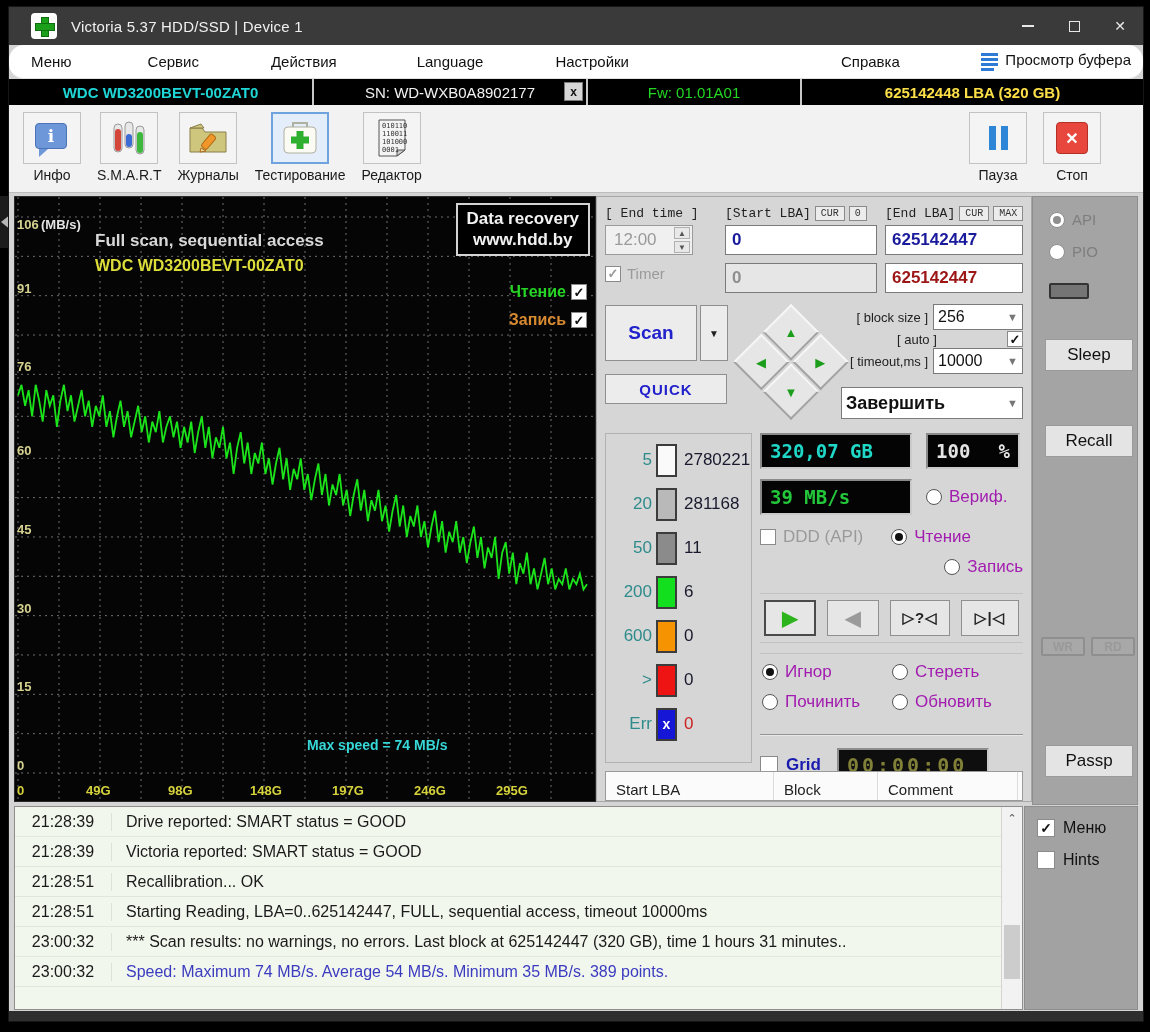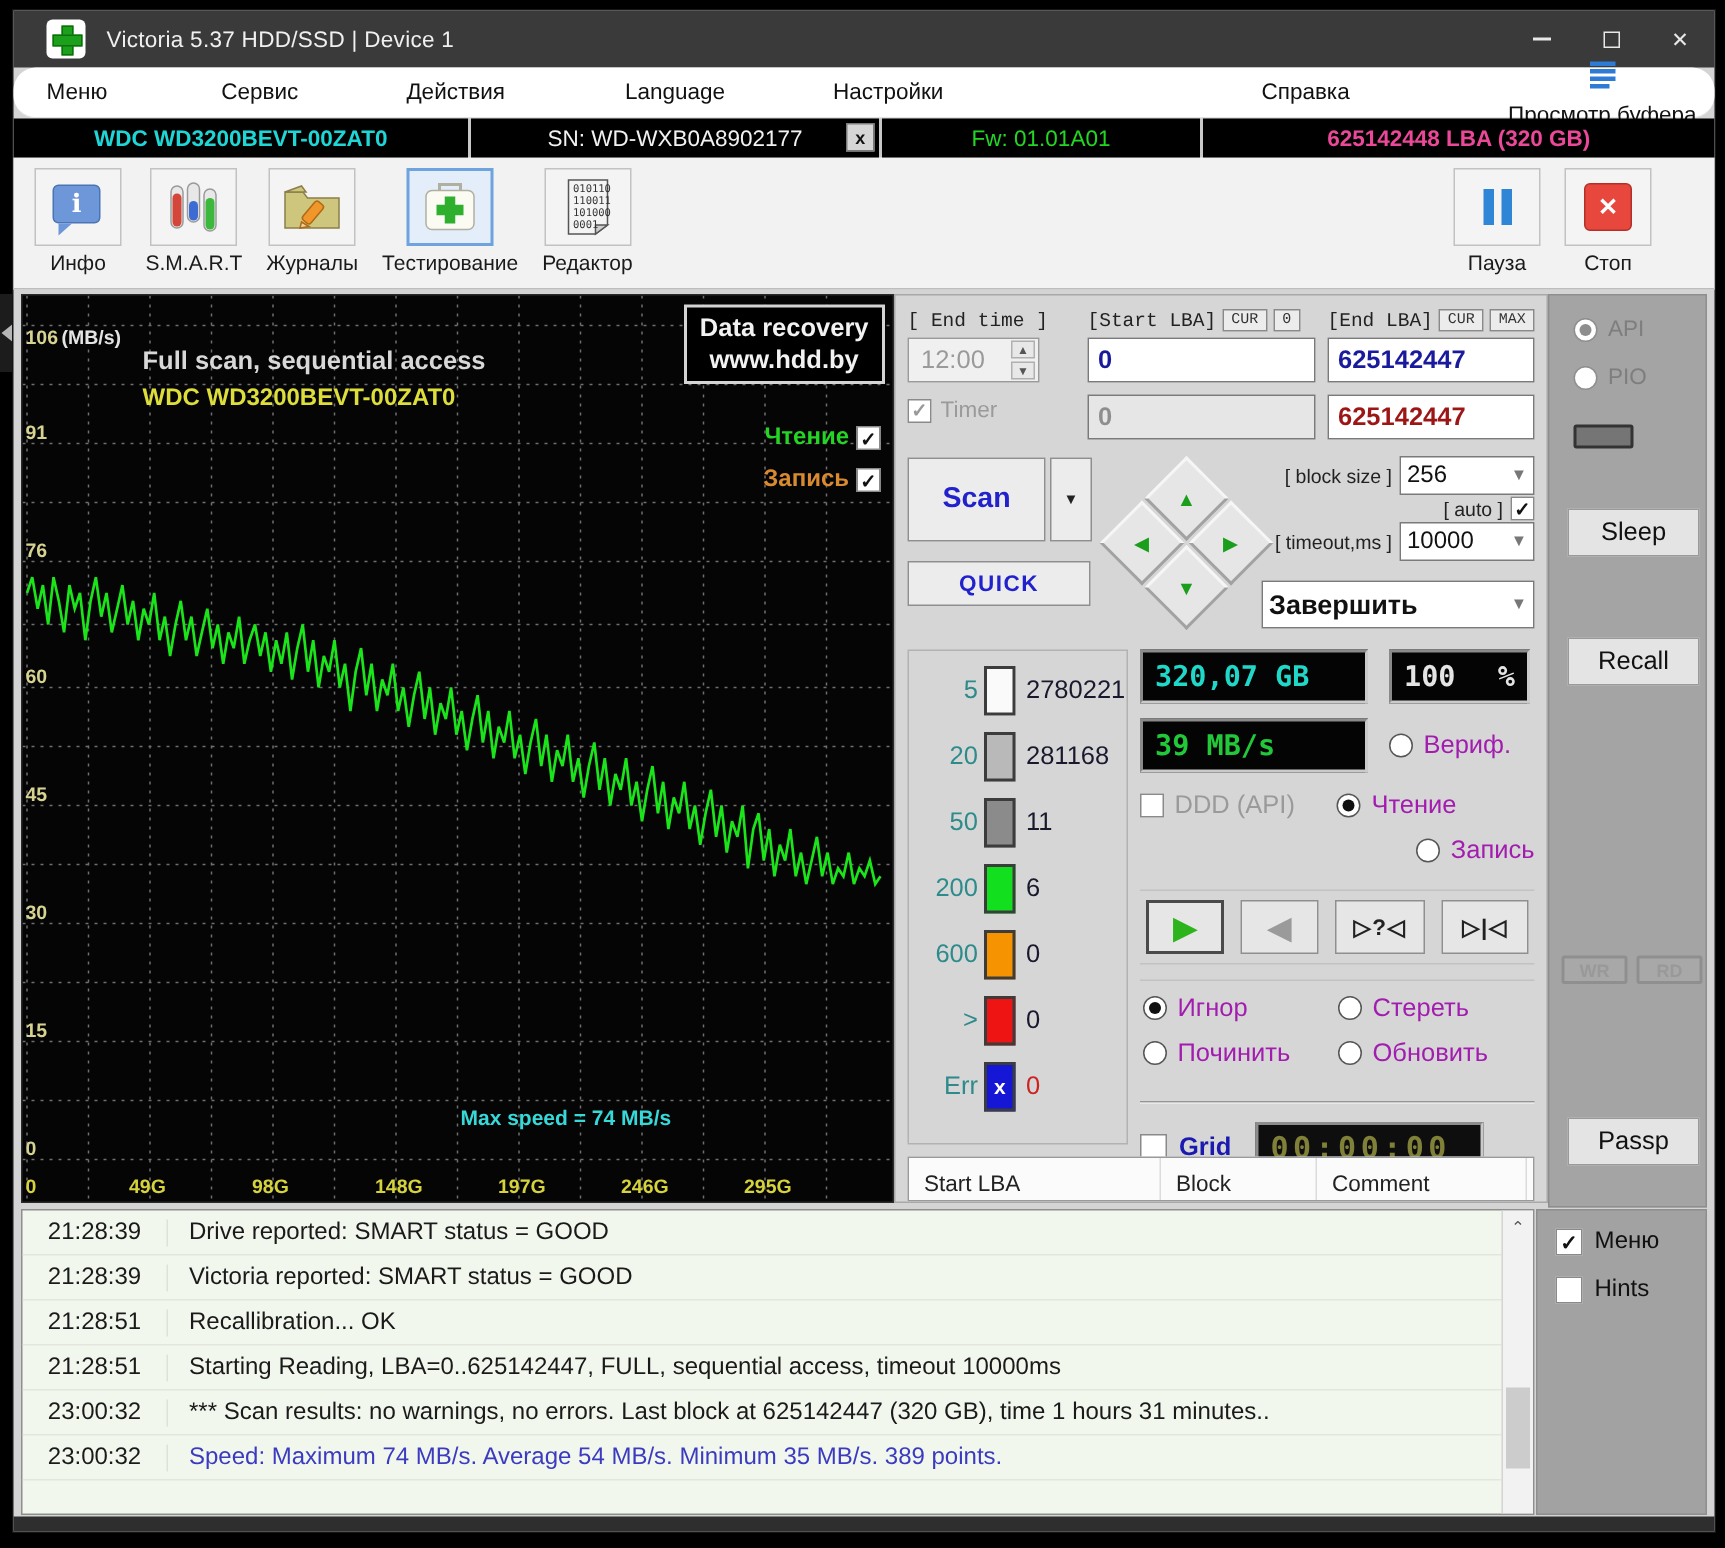--- a/index.html
+++ b/index.html
@@ -19,34 +19,34 @@
   .title-text { color:#f0f0f0; font-size:15px; margin-left:14px; letter-spacing:.2px; }
   .winbtns { margin-left:auto; display:flex; height:100%; }
   .winbtn { width:46px; height:100%; display:flex; align-items:center; justify-content:center; color:#e8e8e8; font-size:14px; cursor:default; }
   .winbtn .min { width:12px; height:0; border-bottom:2px solid #e8e8e8; display:block; }
   .winbtn .max { width:11px; height:11px; border:1.5px solid #e8e8e8; display:block; }
 
   
   .menubar { height:34px; background:#fff; display:flex; align-items:center; border-bottom:1px solid #e2e2e2; font-size:15px; color:#111;border-radius:15px; }
   .menu-item { cursor:default; }
   .m0{margin-left:22px;} .m1{margin-left:76px;} .m2{margin-left:72px;} .m3{margin-left:80px;} .m4{margin-left:72px;} .m5{margin-left:212px;}
-  .buffer-group { margin-left:auto; margin-right:12px; display:flex; align-items:center; gap:7px;flex-direction:column; }
+  .buffer-group { margin-left:auto; margin-right:12px; display:flex; gap:7px; }
   .list-icon { display:inline-block; }
   .list-icon i { display:block; width:17px; height:3px; background:#2e7bd6; margin:2px 0; }
   .list-icon i.short { width:13px; }
 
   
   .devicebar { height:26px; background:#c8c8c8; display:flex; gap:2px; font-size:15px; }
   .devseg { background:#000; height:100%; display:flex; align-items:center; justify-content:center; }
   .seg-model { width:303px; color:#1fd6d6; font-weight:bold; }
   .seg-sn { width:272px; color:#f2f2f2; position:relative; }
   .seg-sn .xbtn { position:absolute; right:3px; top:3px; width:19px; height:19px; background:#d6d6d6; border:1px solid #7a7a7a;
                   color:#111; font-size:12px; font-weight:bold; display:flex; align-items:center; justify-content:center; }
   .seg-fw { width:212px; color:#23d623; }
-  .seg-lba { flex:1; color:#ec4899; font-weight:bold; }
+  .seg-lba { flex:1; color:#fde047; font-weight:bold; }
 
   
   .toolbar { height:88px; background:#f2f2f2; border-bottom:1px solid #bdbdbd; display:flex; align-items:flex-start; padding:7px 14px 0 14px; }
   .tbtn { display:flex; flex-direction:column; align-items:center; margin-right:16px; cursor:default; }
   .tbtn .iconbox { width:58px; height:52px; border:1px solid #c2c2c2; background:#f4f4f4; display:flex; align-items:center; justify-content:center; }
   .tbtn.active .iconbox { border:2px solid #6fa3dd; background:#e4eefa; }
   .tbtn .lbl { font-size:14px; color:#1a1a1a; margin-top:3px; white-space:nowrap; }
   .sp { margin-left:auto; }
   
   .ic-info { width:34px; height:30px; position:relative; }
@@ -439,21 +439,21 @@
           </div>
         </div>
         <div class="bs-col">
           <div class="bs-row">
             <span class="bs-lbl">[ block size ]</span>
             <div class="select">
               <span>256</span>
               <span class="chev">▼</span>
             </div>
           </div>
-          <div class="bs-row" style="justify-content:flex-end; padding-left:56px; height:20px;">
+          <div class="bs-row" style="justify-content:space-between; padding-left:56px; height:20px;">
             <span class="bs-lbl">[ auto ]</span>
             <span class="cb">✓</span>
           </div>
           <div class="bs-row">
             <span class="bs-lbl">[ timeout,ms ]</span>
             <div class="select">
               <span>10000</span>
               <span class="chev">▼</span>
             </div>
           </div>

